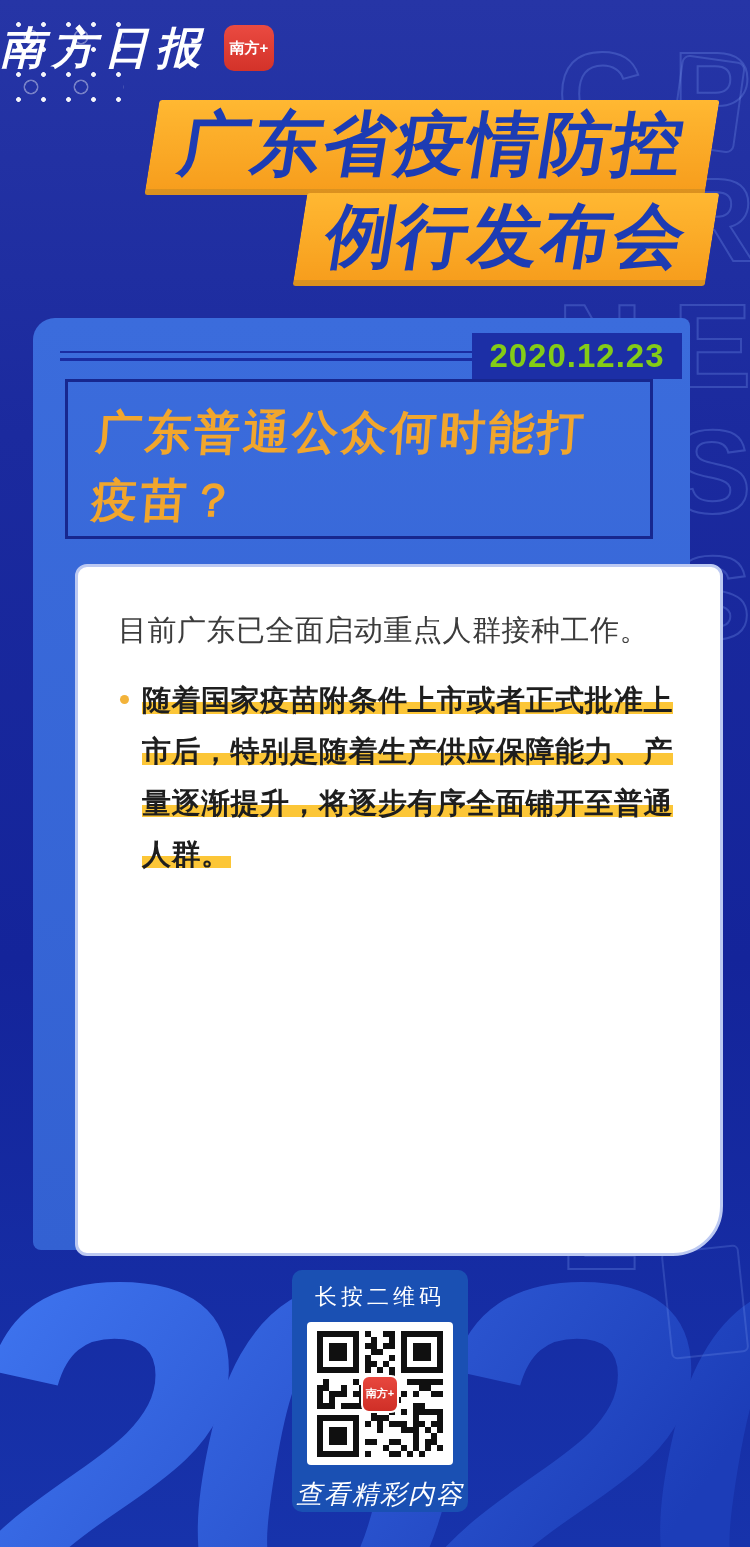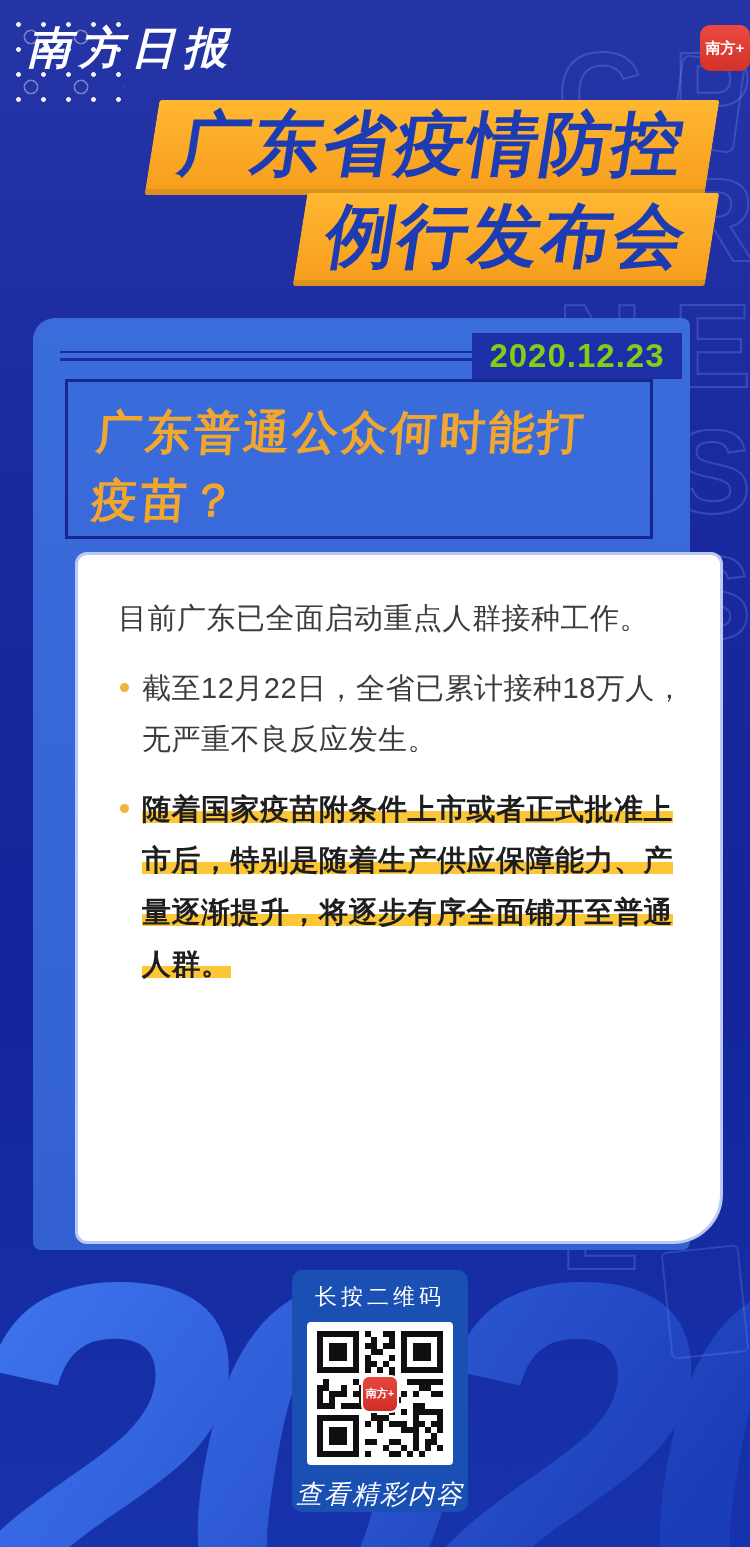--- a/index.html
+++ b/index.html
@@ -31,21 +31,21 @@
     background:linear-gradient(125deg,#4077f2 5%, #1c3db8 70%);
     -webkit-background-clip:text; background-clip:text; color:transparent;
     user-select:none;
   }
   .frame-a { position:absolute; right:10px; top:58px; width:64px; height:92px;
     border:2px solid rgba(132,162,246,.25); border-radius:8px; transform:rotate(8deg); }
   .frame-b { position:absolute; right:6px; top:1248px; width:78px; height:108px;
     border:2px solid rgba(132,162,246,.22); border-radius:6px; transform:rotate(-6deg); }
   
   .brand-bar { position:absolute; top:20px; left:0; width:100%; height:56px;
-    display:flex; align-items:center; justify-content:space-between; gap:16px;padding-left:27px; }
+    display:flex; align-items:center; justify-content:flex-start; gap:16px; }
   .brand-name { font-family:"Liberation Serif","DejaVu Serif",serif; font-style:italic;
     font-weight:700; font-size:44px; color:#fff; letter-spacing:8px; }
   .brand-badge { width:50px; height:46px; background:linear-gradient(180deg,#ea4a41,#d33229);
     border-radius:10px; color:#fff; font-size:15px; font-weight:700;
     display:flex; align-items:center; justify-content:center; letter-spacing:0; }
   
   .banner-block { position:absolute; display:flex; align-items:center; justify-content:center;
     background:linear-gradient(180deg,#ffb832,#f79e1d); transform:skewX(-9deg);
     border-bottom:6px solid rgba(176,100,12,.45); border-radius:3px; }
   .banner-1 { left:152px; top:100px; width:560px; height:95px; }
@@ -58,21 +58,21 @@
   .date-line-a { position:absolute; left:60px; top:351px; width:412px; height:2px; background:#1a2ca2; }
   .date-line-b { position:absolute; left:60px; top:358px; width:412px; height:3px; background:#1a2ca2; }
   .date-box { position:absolute; left:472px; top:333px; width:210px; height:46px;
     background:#1c2fa6; display:flex; align-items:center; justify-content:center; }
   .date-text { color:#84cc16; font-size:33px; font-weight:700; letter-spacing:1px; }
   .question-panel { position:absolute; left:65px; top:379px; width:588px; height:160px;
     border:3px solid #17278f; padding:16px 26px; }
   .question-title { font-size:46px; font-weight:900; color:#f1a62d; line-height:1.48;
     letter-spacing:3px; transform:skewX(-4deg); }
   
-  .card { position:absolute; left:75px; top:552px; width:648px; height:692px;
+  .card { position:absolute; left:75px; top:564px; width:648px; height:692px;
     background:#ffffff; border:3px solid #bcc9f2; border-radius:12px 12px 50px 12px;
     padding:28px 26px 0 40px; overflow:hidden; }
   .card-intro { font-size:29px; color:#3c3c3c; letter-spacing:.5px; line-height:1.78;
     margin:10px 0 18px; }
   .bullet-list { list-style:none; }
   .bullet { position:relative; padding-left:24px; font-size:29px; line-height:1.78;
     color:#3c3c3c; letter-spacing:.5px; margin-bottom:18px; }
   .bullet::before { content:""; position:absolute; left:2px; top:20px; width:9px; height:9px;
     border-radius:50%; background:#f3b33a; }
   .bullet.em { font-weight:700; color:#1e1e1e; }
@@ -121,23 +121,20 @@
     <div class="date-text">2020.12.23</div>
   </div>
 
   <div class="question-panel">
     <div class="question-title">广东普通公众何时能打疫苗？</div>
   </div>
 
   <div class="card">
     <p class="card-intro">目前广东已全面启动重点人群接种工作。</p>
     <ul class="bullet-list">
-      <li class="bullet">
-        <span>截至12月22日，全省已累计接种18万人，无严重不良反应发生。</span>
-      </li>
       <li class="bullet em">
         <span class="hl">随着国家疫苗附条件上市或者正式批准上市后，特别是随着生产供应保障能力、产量逐渐提升，将逐步有序全面铺开至普通人群。</span>
       </li>
     </ul>
   </div>
 
   <div class="qr-box">
     <div class="qr-top">长按二维码</div>
     <div class="qr-code" id="qr-code">
         <svg width="126" height="126" viewBox="0 0 126 126" xmlns="http://www.w3.org/2000/svg">

